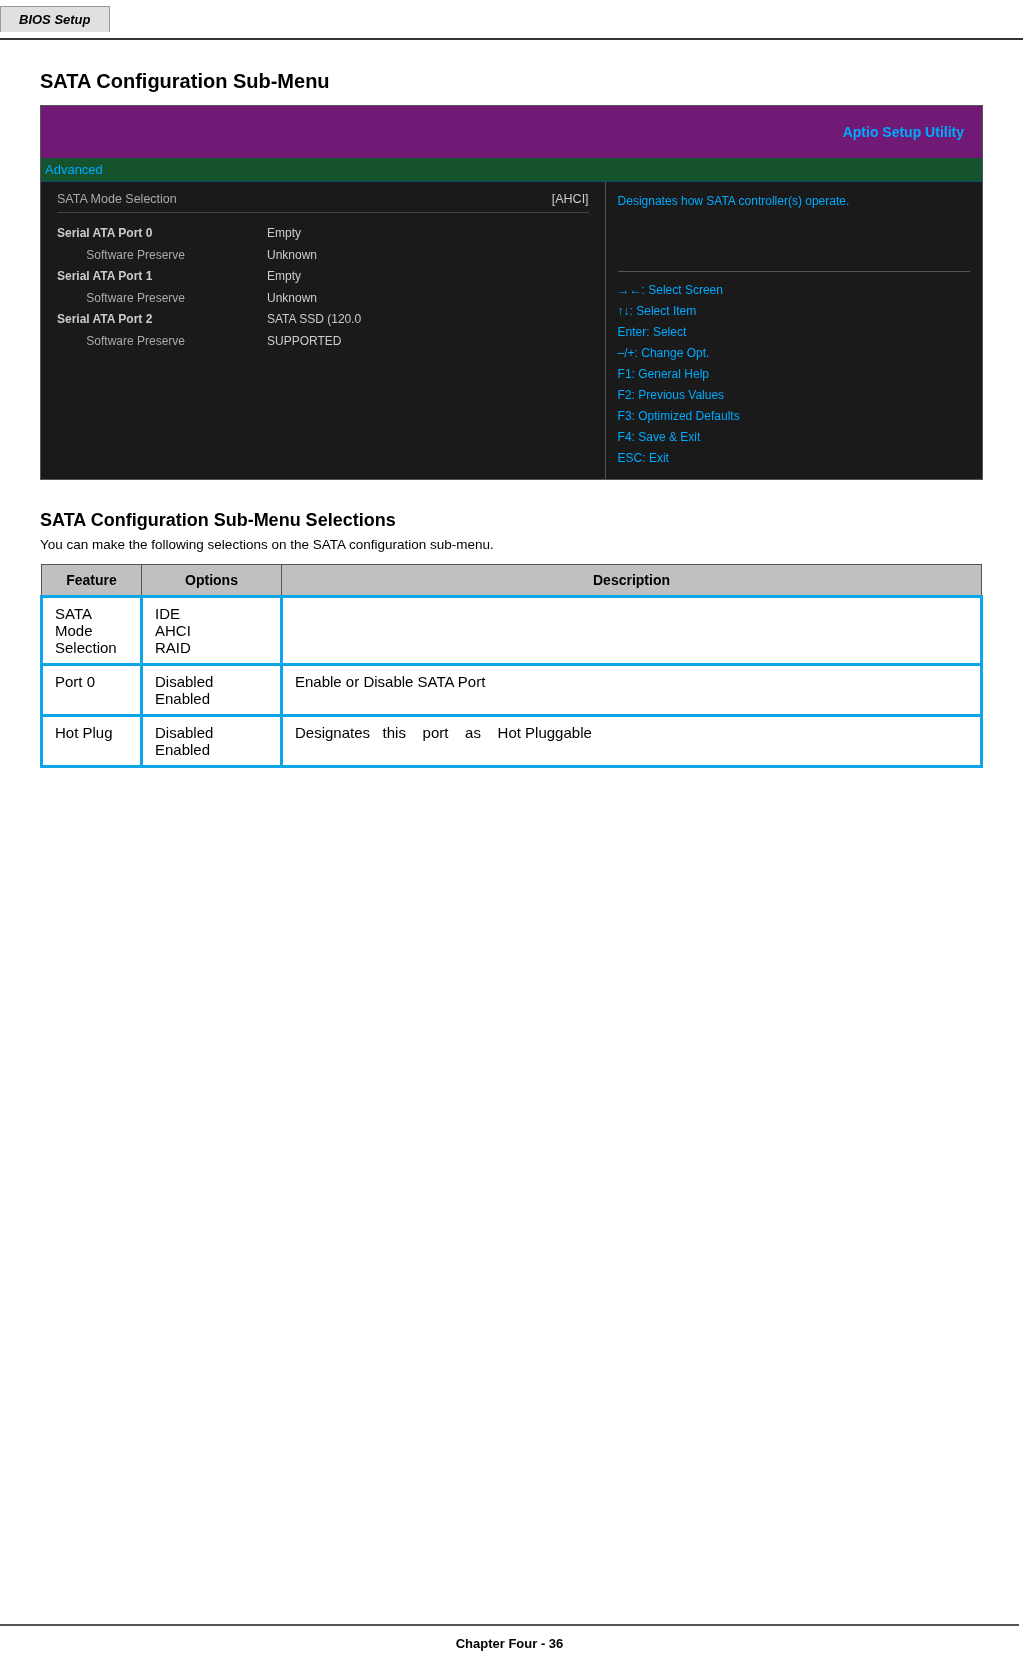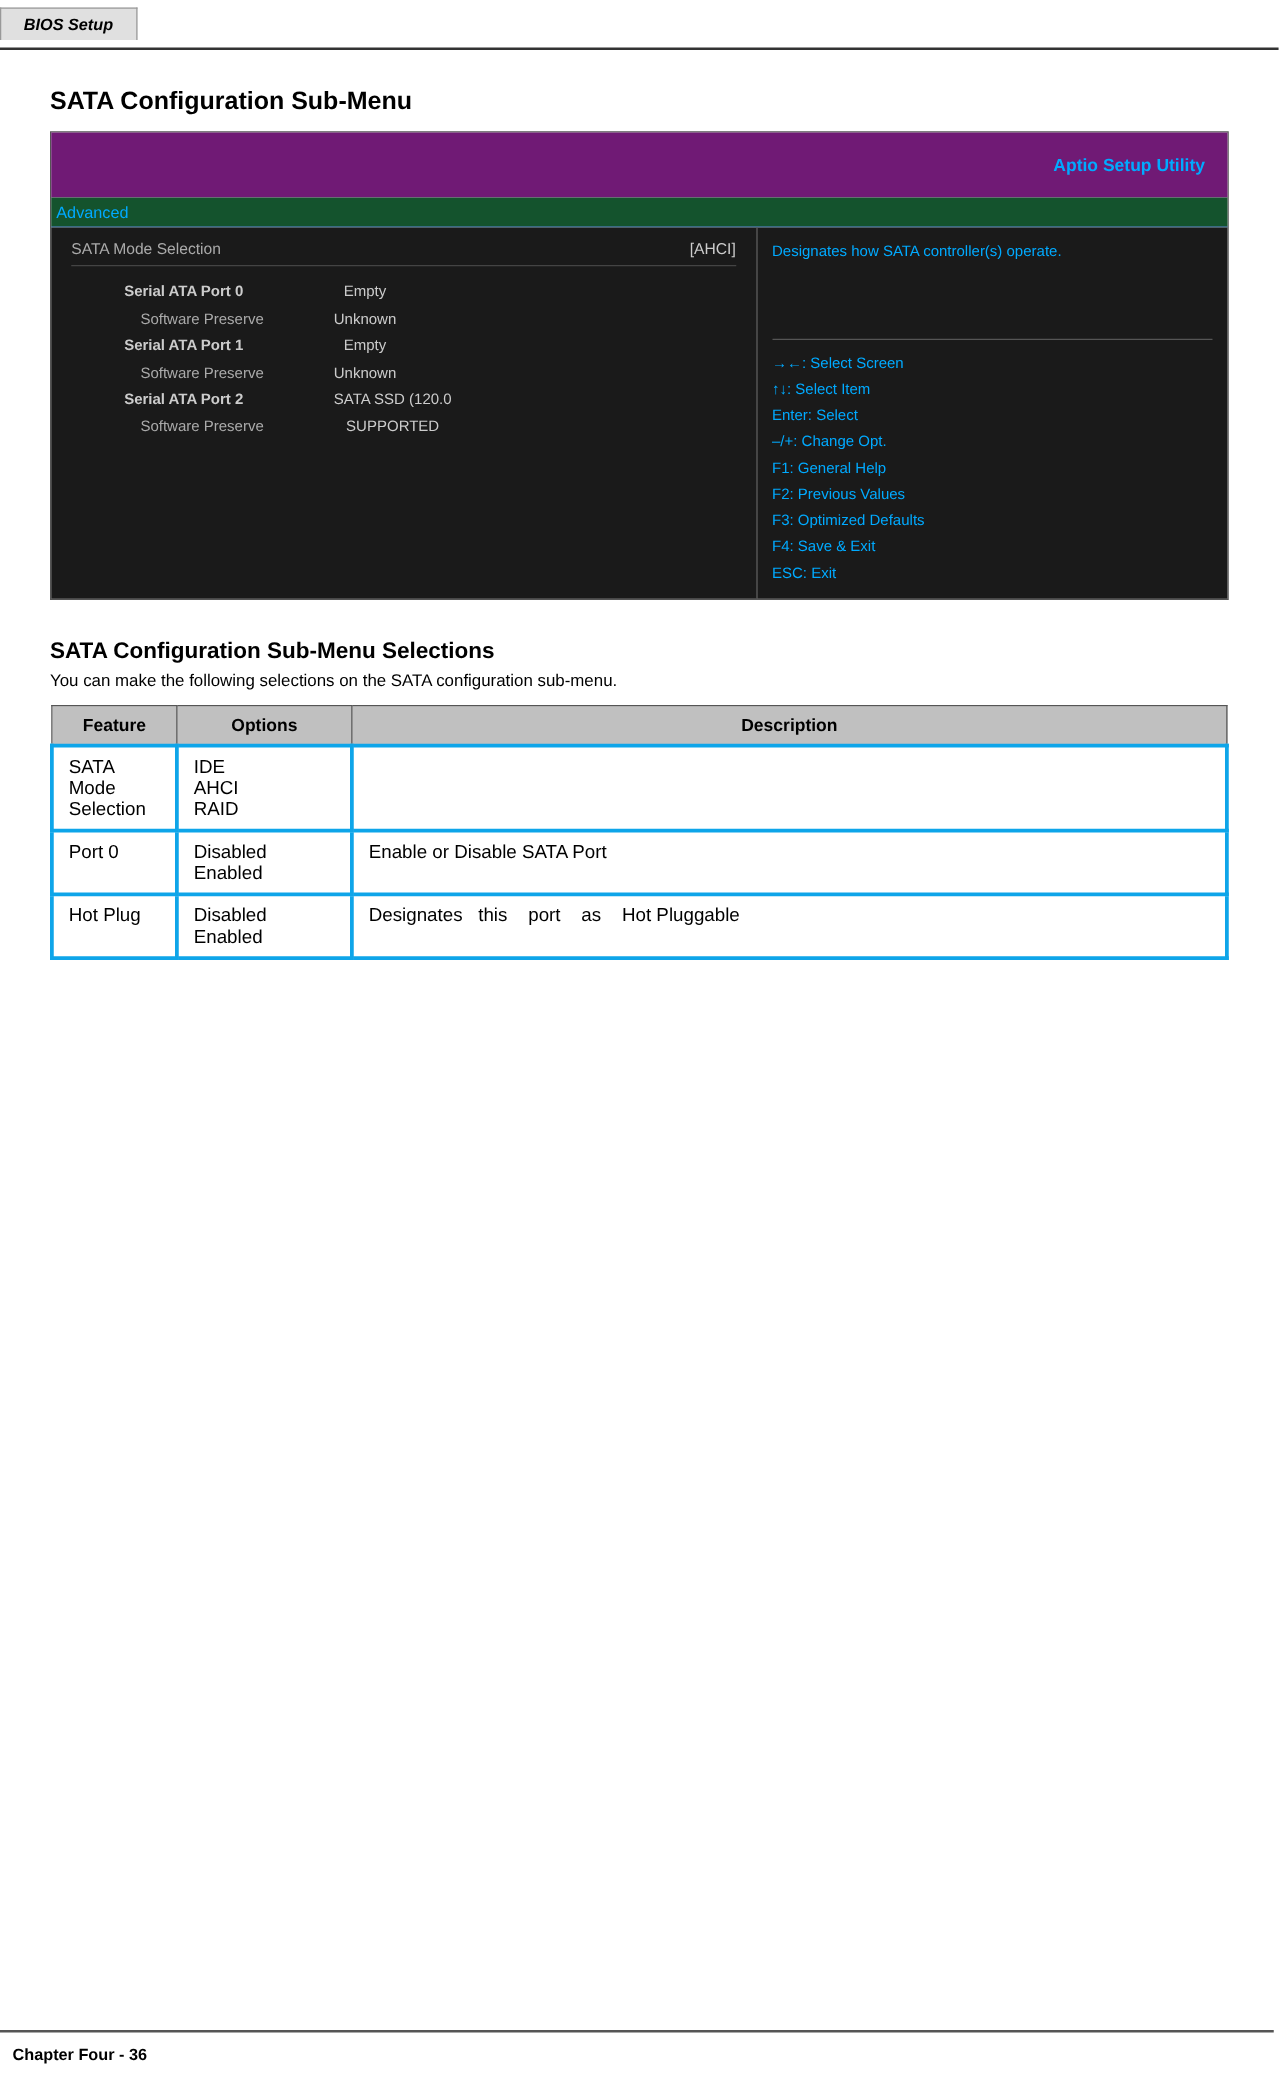--- a/index.html
+++ b/index.html
@@ -94,21 +94,21 @@
     }
     .bios-mode-label { color: #aaa; }
     .bios-mode-value { color: #ccc; }
 
     .bios-port-section {
       font-size: 12px;
       line-height: 1.8;
     }
     .port-name { font-weight: bold; color: #ccc; }
     .port-indent { padding-left: 16px; color: #aaa; }
-    .port-row { display: flex; gap: 30px; text-align: center; }
+    .port-row { display: flex; gap: 30px; }
     .port-col1 { width: 180px; }
     .port-col2 { color: #ccc; }
 
     .bios-help-top {
       border-bottom: 1px solid #555;
       padding-bottom: 8px;
       margin-bottom: 8px;
       color: #aaa;
       font-size: 12px;
       min-height: 80px;
@@ -164,21 +164,21 @@
     }
 
     
     .footer {
       position: absolute;
       bottom: 0;
       left: 0;
       right: 4px;
       border-top: 2px solid #555;
       padding: 10px;
-      text-align: left;
+      text-align: center;
       font-size: 13px;
       font-weight: bold;
       color: #000;
     }
   </style>
 </head>
 <body>
 
 <div class="top-header">
   <div class="bios-setup-tab">BIOS Setup</div>

